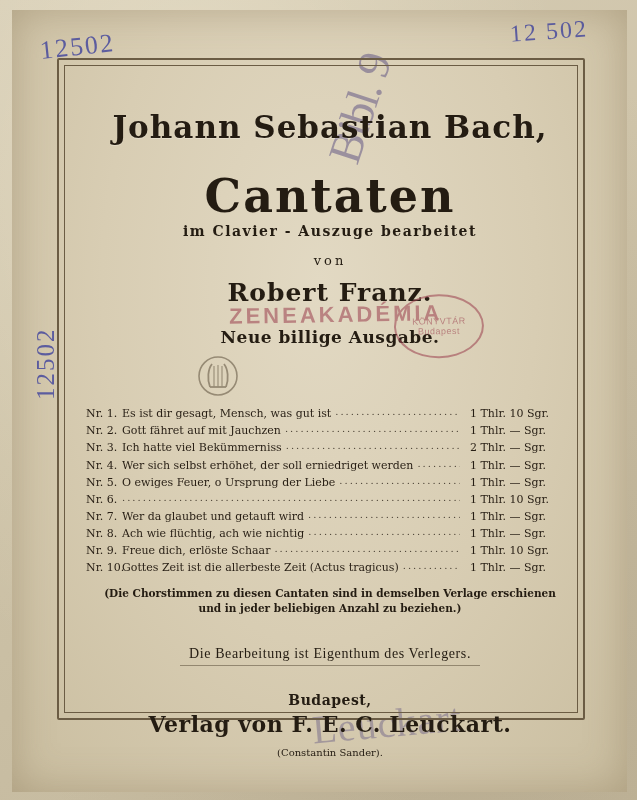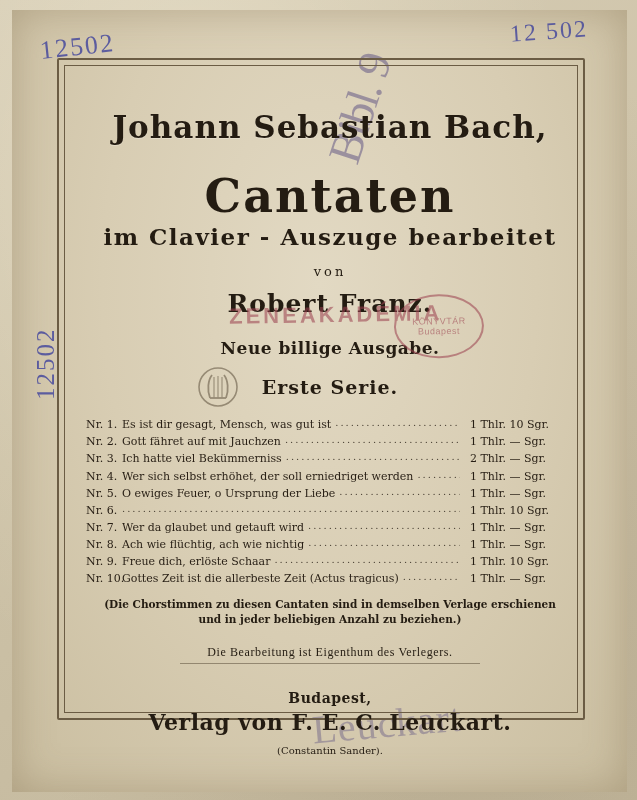--- a/index.html
+++ b/index.html
@@ -136,21 +136,21 @@
   }
   #maintitle {
     font-size: 46px;
     line-height: 1.05;
     margin-bottom: 3px;
     letter-spacing: 2px;
   }
   #subtitle {
     font-family: "DejaVu Serif", serif;
     font-weight: bold;
-    font-size: 23px;
+    font-size: 14px;
     letter-spacing: 1.5px;
     margin-bottom: 14px;
   }
   #von {
     font-family: "DejaVu Serif", serif;
     font-size: 13px;
     letter-spacing: 3px;
     margin-bottom: 10px;
   }
   #arranger {
@@ -268,23 +268,23 @@
   #note {
     margin-top: 10px;
     padding: 0 26px;
     font-family: "DejaVu Serif", serif;
     font-weight: bold;
     font-size: 10.5px;
     line-height: 1.45;
     text-align: center;
   }
   #ownership {
-    margin-top: 18px;
+    margin-top: 30px;
     font-family: "Liberation Serif", serif;
-    font-size: 12px;
+    font-size: 14px;
     letter-spacing: 0.6px;
     text-align: center;
   }
   #ownership-rule {
     width: 300px;
     height: 1px;
     background: #5d503c;
     margin: 3px auto 0;
     opacity: 0.55;
   }
@@ -344,21 +344,20 @@
 
       <div id="series-row">
         <svg id="lyre-ornament" viewBox="0 0 44 42">
           <circle cx="22" cy="21" r="19" fill="none" stroke="#5d503c" stroke-width="1.6"></circle>
           <path d="M14 32 C11 24 12 14 16 9 M30 32 C33 24 32 14 28 9" fill="none" stroke="#5d503c" stroke-width="1.8"></path>
           <line x1="14" y1="32" x2="30" y2="32" stroke="#5d503c" stroke-width="1.8"></line>
           <line x1="18" y1="11" x2="18" y2="32" stroke="#5d503c" stroke-width="1.1"></line>
           <line x1="22" y1="10" x2="22" y2="32" stroke="#5d503c" stroke-width="1.1"></line>
           <line x1="26" y1="11" x2="26" y2="32" stroke="#5d503c" stroke-width="1.1"></line>
         </svg>
-        <div id="series">Erste Serie.</div>
       </div>
 
       <div id="contents">
         <div class="item">
           <span class="num">Nr. 1.</span>
           <span class="title">Es ist dir gesagt, Mensch, was gut ist</span>
           <span class="dots">......................................................................................</span>
           <span class="price">1 Thlr. 10 Sgr.</span>
         </div>
         <div class="item">

